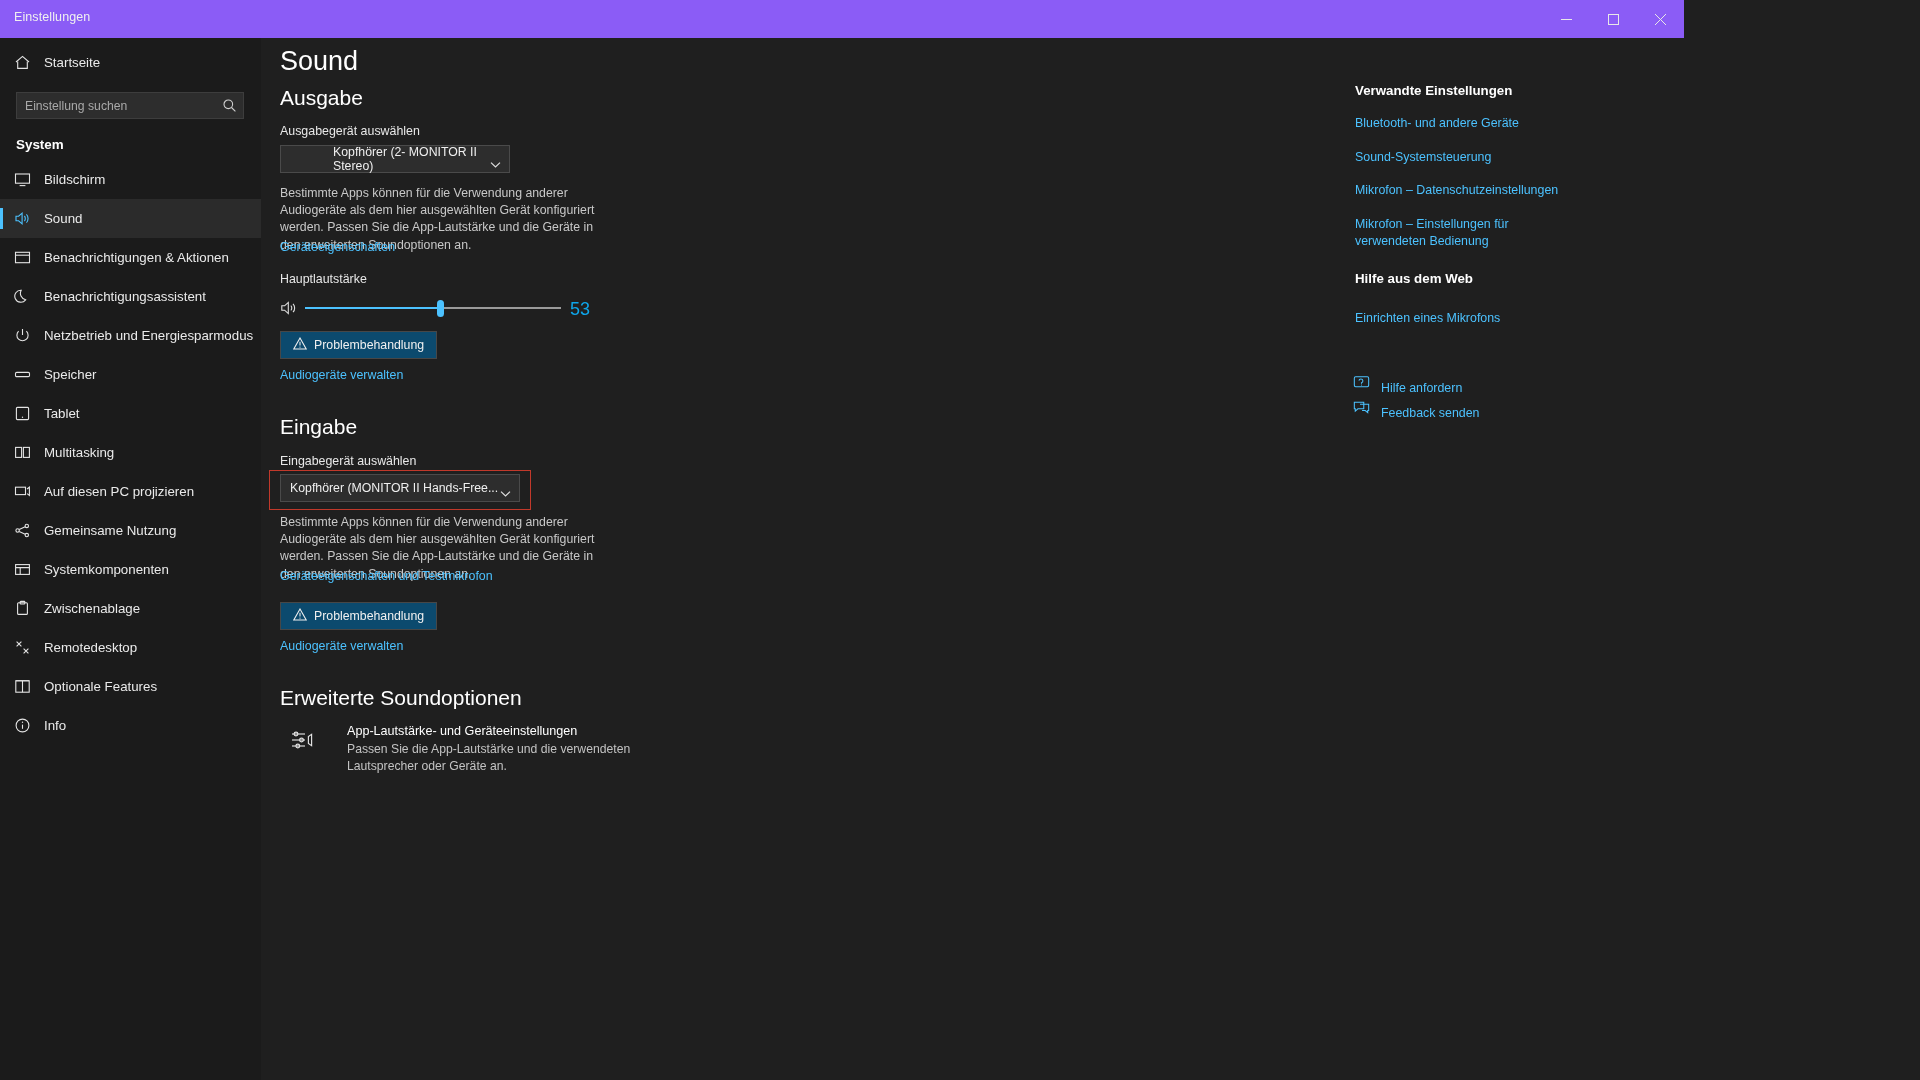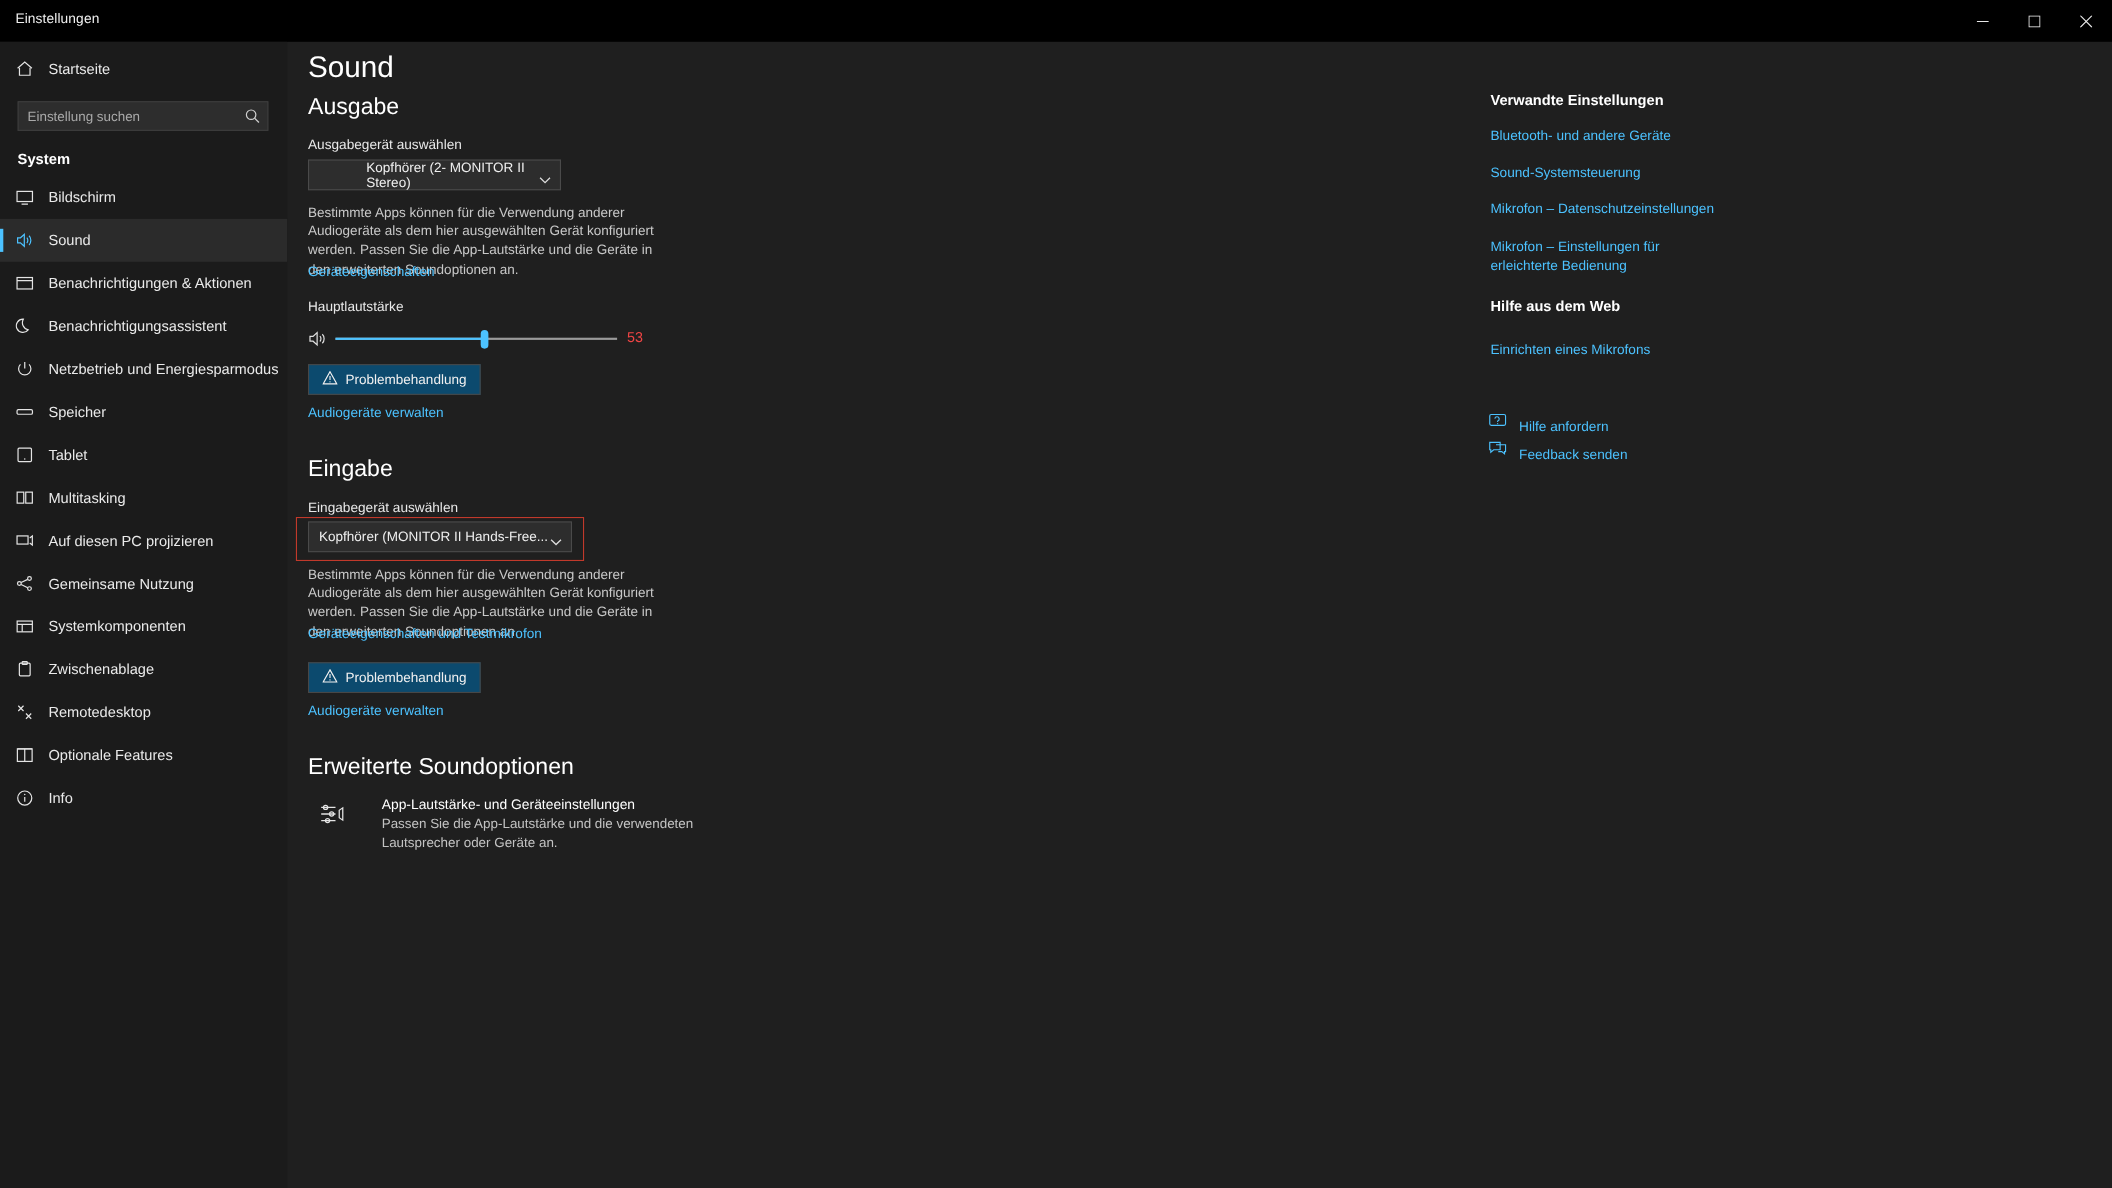--- a/index.html
+++ b/index.html
@@ -8,22 +8,22 @@
     width: 1920px; height: 1080px;
     background: #1f1f1f;
     font-family: "Liberation Sans", sans-serif;
     color: #ffffff;
     overflow: hidden;
   }
   .window { position: relative; width: 1920px; height: 1080px; background: #1f1f1f; }
 
   
   .titlebar {
-    position: absolute; top: 0; left: 0; width: 1920px; height: 38px;
-    background: #000000;
+    position: absolute; top: 0; left: 0; width: 1684px; height: 38px;
+    background: #8b5cf6;
   }
   .titlebar .apptitle {
     position: absolute; left: 14px; top: 10px;
     font-size: 12.5px; color: #f0f0f0; letter-spacing: .1px;
   }
   .winbtns { position: absolute; right: 0; top: 0; height: 38px; display: flex; }
   .winbtn {
     width: 47px; height: 38px; display: flex; align-items: center; justify-content: center;
     color: #e8e8e8;
   }
@@ -106,21 +106,21 @@
   .track {
     position: absolute; left: 25px; top: 10px; width: 256px; height: 2px; background: #9a9a9a;
   }
   .track-fill {
     position: absolute; left: 25px; top: 10px; height: 2px; background: #4cc2ff;
   }
   .thumb {
     position: absolute; top: 3px; width: 7px; height: 17px; border-radius: 4px;
     background: #4cc2ff;
   }
-  .volnum { font-size: 13px; color: #ef4444; }
+  .volnum { font-size: 18px; color: #0ea5e9; }
 
   .btn {
     display: inline-flex; align-items: center; gap: 7px;
     height: 28px; padding: 0 12px;
     background: #0c4a6e; border: 1px solid #474747;
     font-size: 12.3px; color: #f0f0f0; cursor: pointer;
   }
 
   .adv-item { display: flex; align-items: flex-start; gap: 13px; }
   .adv-title { font-size: 12.6px; color: #ffffff; }
@@ -446,21 +446,21 @@
 
   </div>
 
   <div class="rail">
 
     <h3 style="position:absolute; left:11px; top:45px;">Verwandte Einstellungen</h3>
 
     <a class="link" style="position:absolute; left:11px; top:66px;">Bluetooth- und andere Geräte</a>
     <a class="link" style="position:absolute; left:11px; top:100px;">Sound-Systemsteuerung</a>
     <a class="link" style="position:absolute; left:11px; top:133px;">Mikrofon – Datenschutzeinstellungen</a>
-    <a class="link" style="position:absolute; left:11px; top:166px; width:165px; line-height:17px;">Mikrofon – Einstellungen für erleichterte Bedienung</a>
+    <a class="link" style="position:absolute; left:11px; top:166px; width:165px; line-height:17px;">Mikrofon – Einstellungen für verwendeten Bedienung</a>
 
     <h3 style="position:absolute; left:11px; top:233px;">Hilfe aus dem Web</h3>
     <a class="link" style="position:absolute; left:11px; top:261px;">Einrichten eines Mikrofons</a>
 
     <div class="iconlink" style="position:absolute; left:9px; top:317px;">
       <span class="ico">
         <svg width="17" height="17" viewBox="0 0 18 18" fill="none" stroke="#4cc2ff" stroke-width="1.1">
           <rect x="1.4" y="3" width="15.2" height="10.4" rx="1.4"></rect>
           <path d="M6.3 7 A2.1 2.1 0 1 1 9 9.3 V10.2"></path>
           <circle cx="9" cy="11.7" r="0.6" fill="#4cc2ff" stroke="none"></circle>

